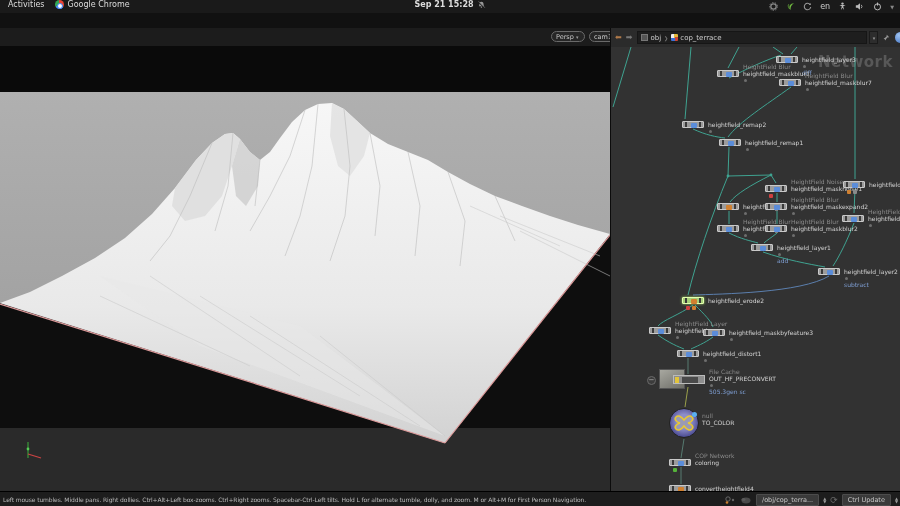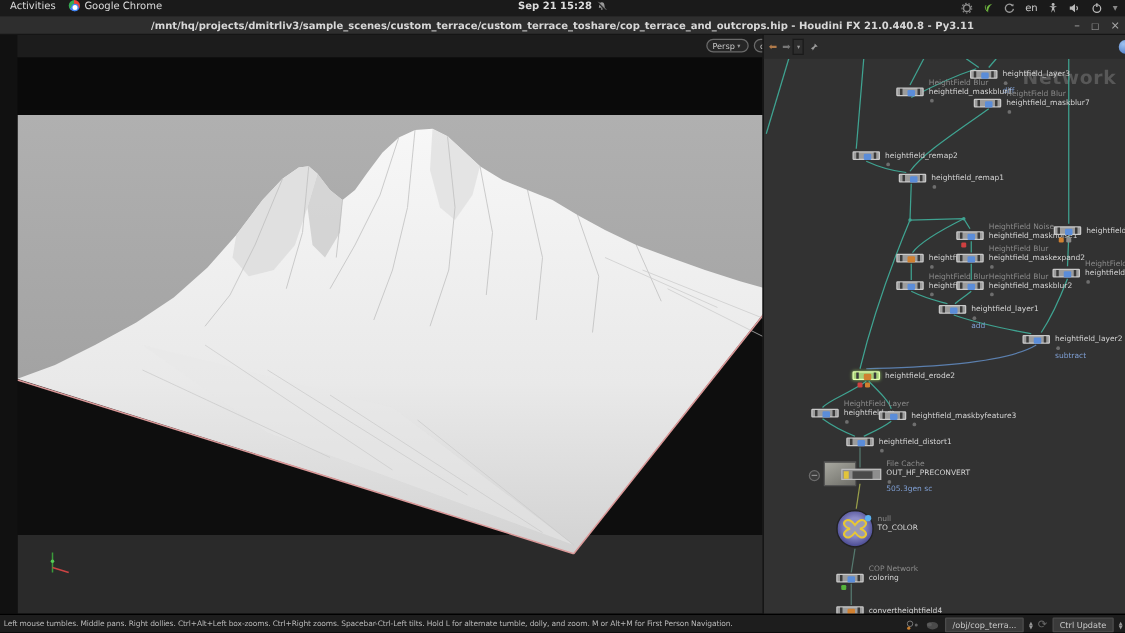--- a/index.html
+++ b/index.html
@@ -22,21 +22,21 @@
       border-radius:50%; background:#fff; border:1px solid #4285f4; }
 
   
   #title-bar { position:absolute; left:0; top:13px; width:900px; height:15px;
       background:#2e2e2e; border-bottom:1px solid #151515; color:#d8d8d8;
       font-size:8px; font-weight:bold; display:flex; align-items:center; justify-content:center; }
   #win-controls { position:absolute; right:4px; top:0; height:15px; display:flex;
       align-items:center; gap:9px; color:#a8a8a8; font-weight:normal; font-size:9px; }
 
   
-  #left-pane { position:absolute; left:14px; top:28px; width:594px; height:463px; background:#161616; }
+  #left-pane { position:absolute; left:0; top:28px; width:594px; height:463px; background:#161616; }
   #vp-toolbar { position:absolute; left:0; top:0; width:610px; height:18px; background:#1c1c1c; }
   .cam-pill { position:absolute; top:3px; height:11px; border:1px solid #6a6a6a; border-radius:6px;
       background:#262626; color:#c8c8c8; font-size:6.5px; display:flex; align-items:center;
       gap:2px; padding:0 4px; }
   .cam-pill .caret { font-size:5px; color:#999; }
   #viewport { position:absolute; left:0; top:18px; width:610px; height:445px; background:#101010; }
 
   
   #net-pane { position:absolute; left:610px; top:28px; width:290px; height:463px; background:#323232;
       border-left:1px solid #0c0c0c; }
@@ -143,28 +143,20 @@
         <path d="M7.5 3 A3 3 0 0 1 7.5 7" stroke="#bbb" fill="none" stroke-width="1"></path>
       </svg>
       <svg width="9" height="9" viewBox="0 0 10 10">
         <circle cx="5" cy="5.4" r="3.4" fill="none" stroke="#bbb" stroke-width="1.1"></circle>
         <line x1="5" y1="0.6" x2="5" y2="4" stroke="#bbb" stroke-width="1.2"></line>
       </svg>
       <span style="color:#888;font-size:5px;">▼</span>
     </div>
   </div>
 
-  <div id="title-bar">
-    <span>/mnt/hq/projects/dmitrliv3/sample_scenes/custom_terrace/custom_terrace_toshare/cop_terrace_and_outcrops.hip - Houdini FX 21.0.440.8 - Py3.11</span>
-    <span id="win-controls">
-      <span>–</span>
-      <span style="font-size:7px;">□</span>
-      <span>×</span>
-    </span>
-  </div>
 
   <div id="left-pane">
     <div id="vp-toolbar">
       <span class="cam-pill" style="left:551px;width:34px;">
         <span>Persp</span>
         <span class="caret">▾</span>
       </span>
       <span class="cam-pill" style="left:589px;width:31px;">
         <span>cam1</span>
         <span class="caret">▾</span>
@@ -232,20 +224,31 @@
           <line x1="28" y1="408" x2="41" y2="412" stroke="#cc4444" stroke-width="1.2"></line>
         </g>
       </svg>
     </div>
   </div>
 
   <div id="net-pane">
     <div id="net-toolbar">
       <span class="navarrow" style="color:#b07a4a;">⬅</span>
       <span class="navarrow" style="color:#777;">➡</span>
+      <span id="crumb-field">
+        <span class="crumb-chip">
+          <span class="mini-node-icon"></span>
+          <span>obj</span>
+        </span>
+        <span style="color:#777;font-size:5px;">❯</span>
+        <span class="crumb-chip">
+          <span class="quad-icon"></span>
+          <span>cop_terrace</span>
+        </span>
+      </span>
       <span id="crumb-dd">▾</span>
       <span id="pin-icon">
         <svg width="8" height="8" viewBox="0 0 10 10">
             <path d="M6 1 L9 4 L6.5 4.5 L4 8 L3.5 6.5 L1 9 L3.5 6.5 L2 6 L5.5 3.5 Z" fill="#999"></path>
           </svg>
       </span>
       <span id="net-orb"></span>
     </div>
 
     <div id="net-canvas">

